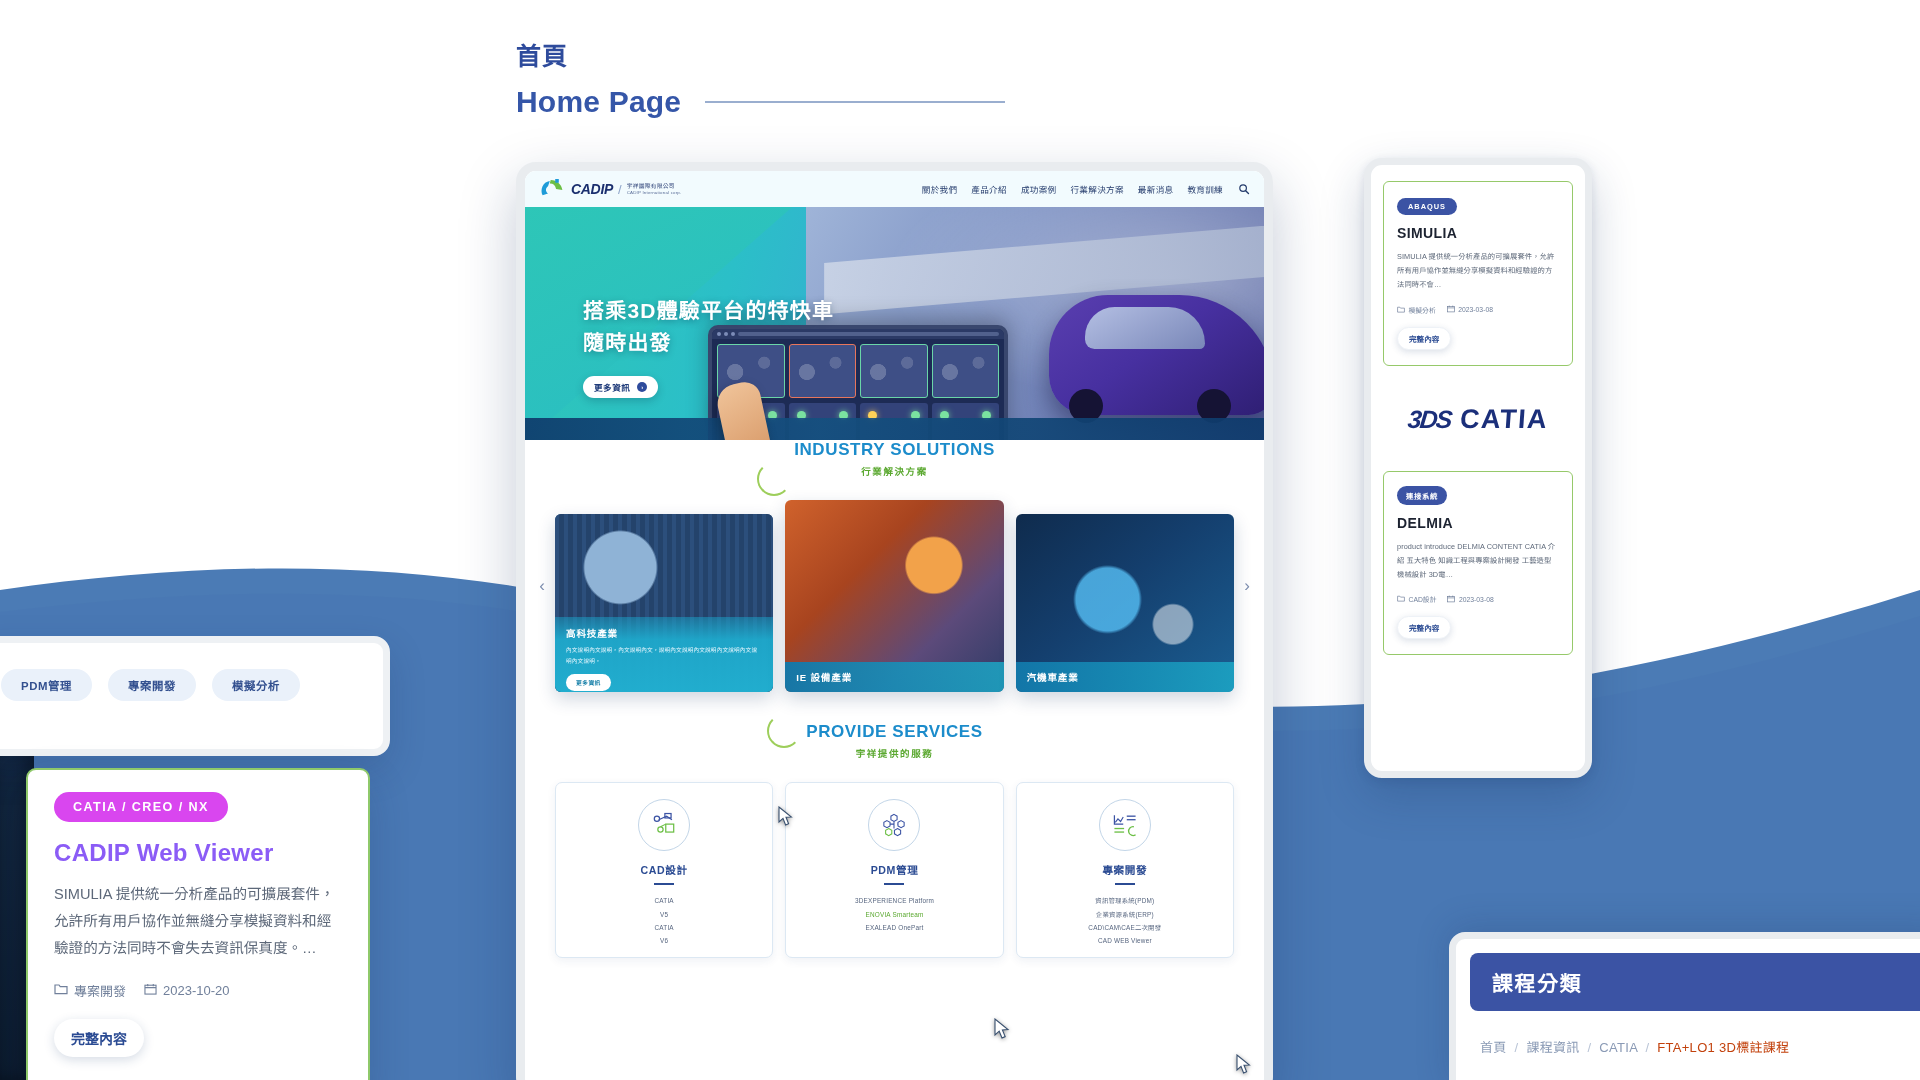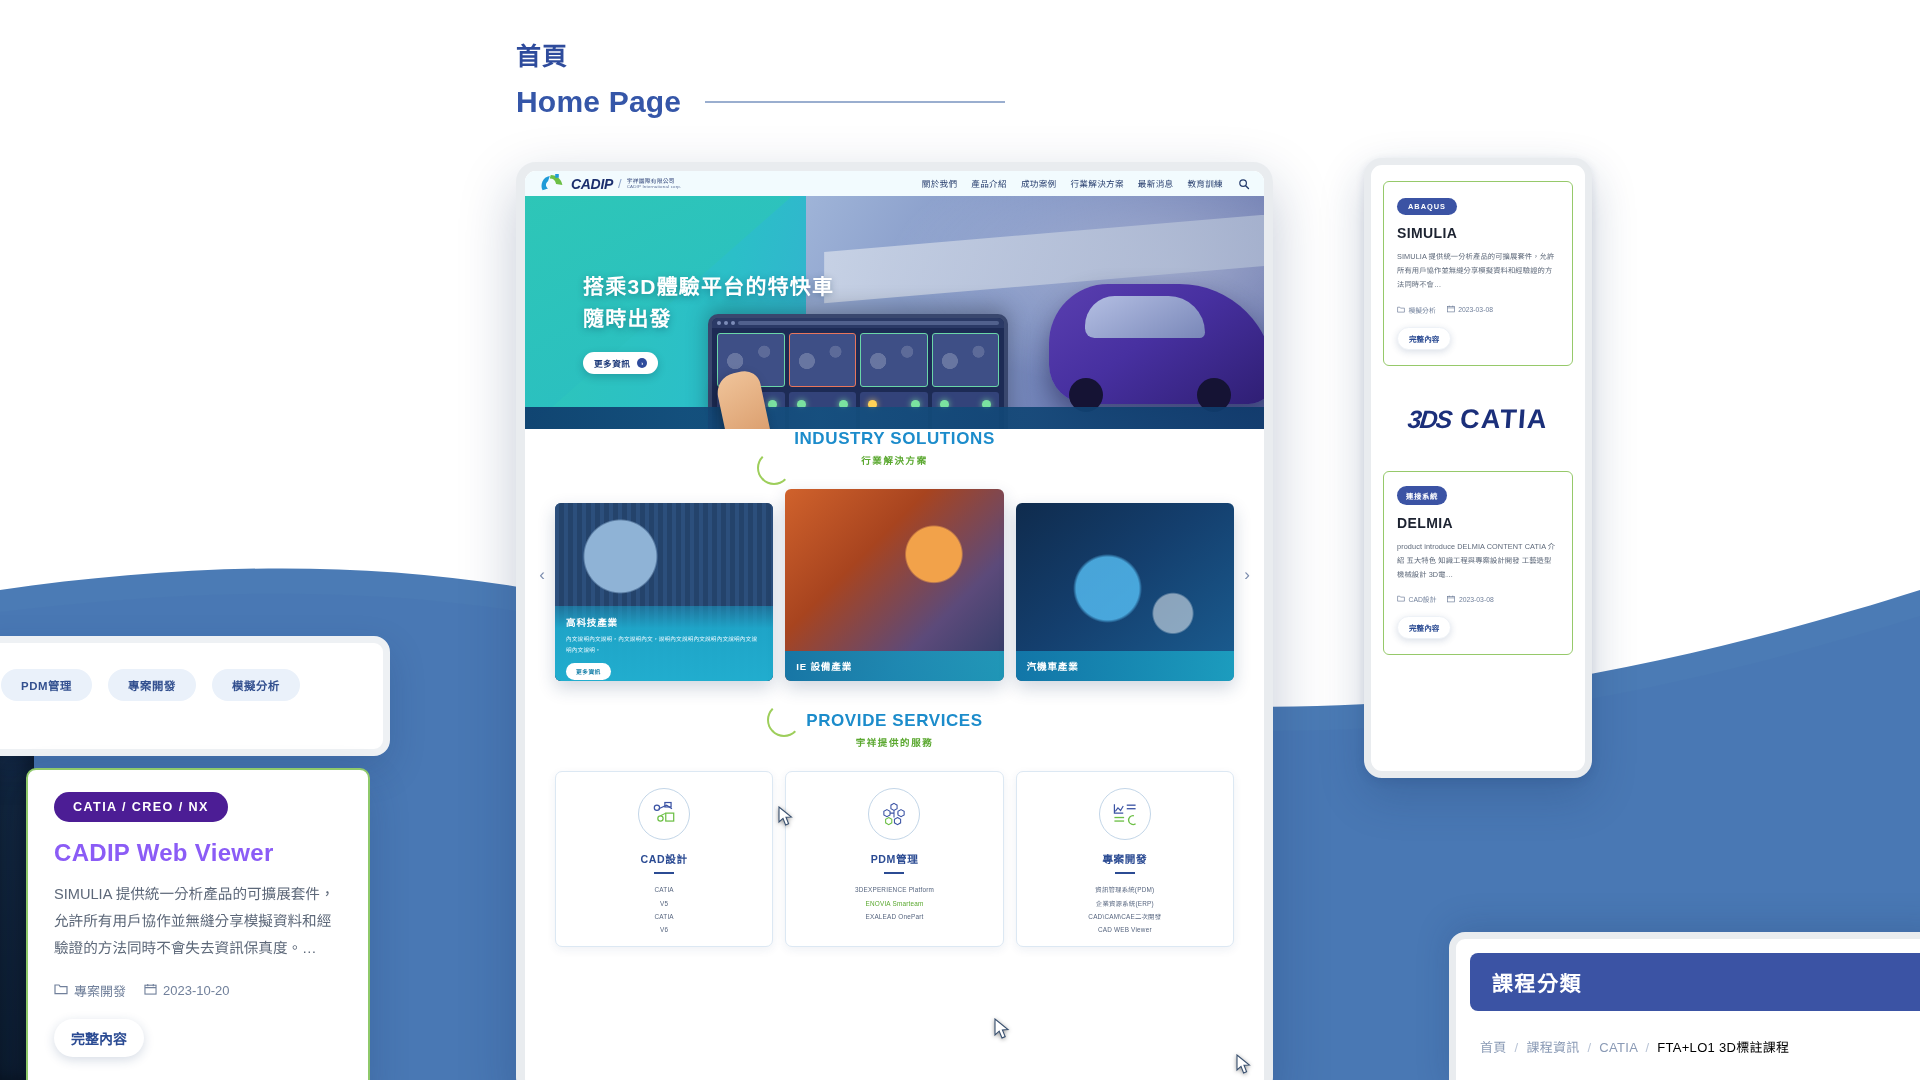--- a/index.html
+++ b/index.html
@@ -39,21 +39,21 @@
   .main-device {
     left:516px; top:162px; width:757px; height:935px;
     border:9px solid #e9ecef; border-radius:20px;
     background:#fff;
     box-shadow:0 22px 55px rgba(20,45,90,.25);
   }
   .site { width:100%; height:100%; background:#fff; position:relative; overflow:hidden; }
 
   
   .site-header {
-    height:25px; background:#f2fbfe; display:flex; align-items:center;
+    height:36px; background:#f2fbfe; display:flex; align-items:center;
     padding:0 14px 0 14px; position:relative; z-index:5;
   }
   .logo { display:flex; align-items:center; gap:5px; }
   .logo-mark { width:27px; height:22px; position:relative; }
   .logo-text-wrap { display:flex; align-items:center; gap:5px; }
   .logo-cadip {
     font-size:14px; font-weight:bold; font-style:italic; color:#1b2f6e;
     letter-spacing:-.3px;
   }
   .logo-slash { color:#8fa5c9; font-size:13px; }
@@ -134,21 +134,21 @@
   }
   .tb-node::before { left:8px; top:8px; }
   .tb-node::after { right:8px; top:8px; background:#7ae2a0; }
   .tb-node.y::before { background:#ffd257; box-shadow:0 0 6px rgba(255,210,87,.8); }
   .tb-hand {
     position:absolute; left:196px; top:176px; width:44px; height:72px;
     background:linear-gradient(160deg,#f0c49a,#d99b6a);
     border-radius:20px 16px 8px 10px; transform:rotate(-12deg);
     box-shadow:-4px 4px 12px rgba(0,0,0,.3); z-index:4;
   }
-  .hero-copy { position:absolute; left:58px; top:75px; z-index:6; }
+  .hero-copy { position:absolute; left:58px; top:88px; z-index:6; }
   .hero-h {
     font-size:21px; font-weight:bold; color:#fff; line-height:1.5;
     letter-spacing:1.2px; text-shadow:0 2px 7px rgba(0,40,70,.35);
   }
   .hero-btn {
     margin-top:18px; display:inline-flex; align-items:center; gap:7px;
     background:#fff; color:#1f3b7a; font-size:8.6px; font-weight:bold;
     padding:5px 11px; border-radius:14px; letter-spacing:.5px; cursor:pointer;
     box-shadow:0 3px 9px rgba(0,30,60,.22);
   }
@@ -313,21 +313,21 @@
   }
 
   
   .left-card-device {
     left:26px; top:768px; width:344px; height:330px;
     border:2px solid #8fc96a; border-radius:10px; background:#fff;
     box-shadow:0 16px 40px rgba(20,45,90,.2);
   }
   .lc-pad { padding:22px 26px; }
   .lc-badge {
-    display:inline-block; background:#4c1d95; color:#fff; font-size:12.6px;
+    display:inline-block; background:#d946ef; color:#fff; font-size:12.6px;
     font-weight:bold; letter-spacing:1.4px; padding:8px 19px; border-radius:19px;
   }
   .lc-title {
     margin-top:17px; font-size:24px; font-weight:bold; color:#8b5cf6;
     letter-spacing:.3px;
   }
   .lc-body {
     margin-top:14px; font-size:14.6px; color:#5d6879; line-height:1.85;
   }
   .lc-meta {
@@ -355,21 +355,21 @@
     box-shadow:0 -6px 34px rgba(20,45,90,.18);
   }
   .course-header {
     margin:14px 14px 0; background:#3b53a4; color:#fff;
     border-radius:8px; padding:14px 22px;
     font-size:21px; font-weight:bold; letter-spacing:1.6px;
   }
   .course-crumb {
     margin:26px 24px 0; font-size:13px; color:#8a9ab5; letter-spacing:.3px;
   }
-  .course-crumb .cur { color:#000000; }
+  .course-crumb .cur { color:#c2410c; }
   .course-crumb .sep { color:#b9c4d6; padding:0 4px; }
   .course-crumb a { color:#8a9ab5; text-decoration:none; }
 
   
   .cursor { position:absolute; z-index:60; pointer-events:none; }
   .cursor svg { display:block; filter:drop-shadow(0 1px 2px rgba(0,0,0,.4)); }
 
   
   .glyph { display:inline-block; vertical-align:middle; }
 </style>

